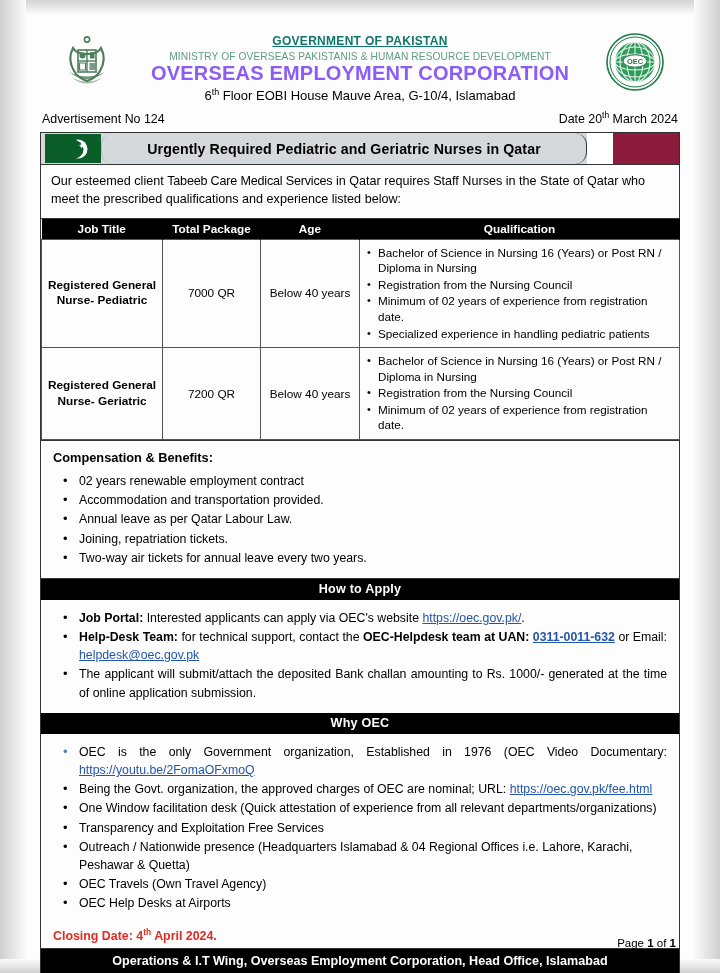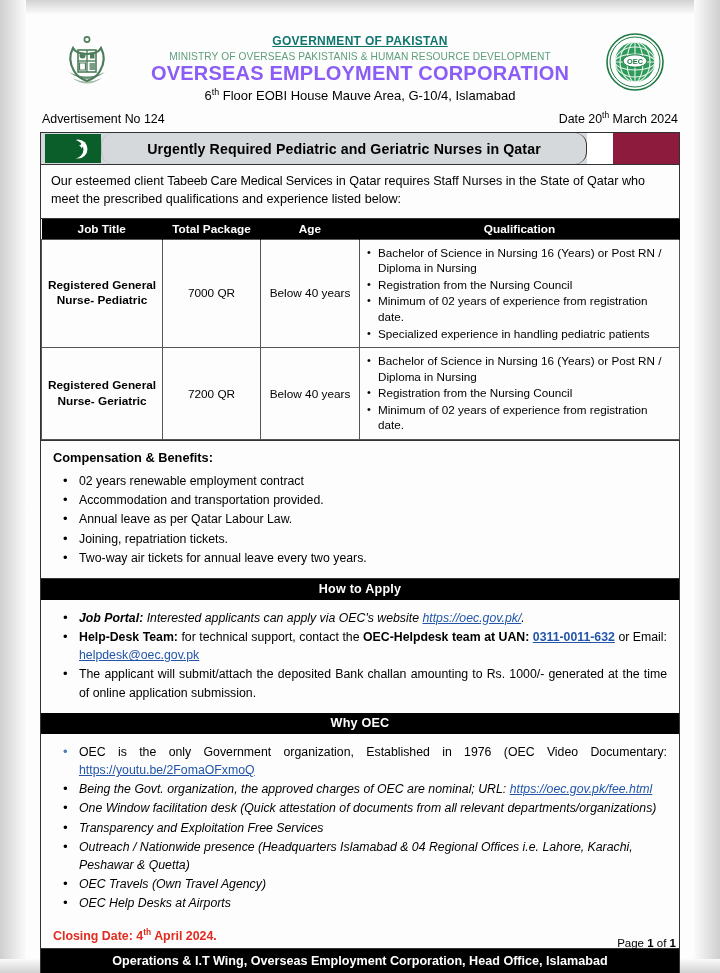--- a/index.html
+++ b/index.html
@@ -220,21 +220,21 @@
     letter-spacing: .2px;
   }
   .sep-line { border-bottom: 1.3px solid #333; }
 
   a.link {
     color: #2255aa; text-decoration: underline;
   }
   .bold { font-weight: bold; }
 
   ul.justified > li { text-align: justify; }
-  ul.justified > li.nojust { text-align: left; font-style: italic; }
+  ul.justified > li.nojust { text-align: left; }
 
   .whyoec li { line-height: 1.42; margin-bottom: 2px; }
 
   .closing {
     font-size: 12.4px; font-weight: bold; color: #e02b20;
     padding: 5px 12px 5px 12px;
   }
   .footbar {
     background: #000; color: #fff;
     text-align: center;
@@ -397,21 +397,21 @@
           <li><span class="bold">Help-Desk Team:</span><span> for technical support, contact the </span><span class="bold">OEC-Helpdesk team at UAN:</span>&nbsp;<a class="link bold" href="#">0311-0011-632</a><span> or Email: </span><a class="link" href="#">helpdesk@oec.gov.pk</a></li>
           <li>The applicant will submit/attach the deposited Bank challan amounting to Rs. 1000/- generated at the time of online application submission.</li>
         </ul>
       </div>
 
       <div class="barhead">Why OEC</div>
       <div class="sec-pad whyoec">
         <ul class="dotlist justified">
           <li class="blue-bullet"><span>OEC is the only Government organization, Established in 1976 (OEC Video Documentary: </span><a class="link" href="#">https://youtu.be/2FomaOFxmoQ</a></li>
           <li class="nojust"><span>Being the Govt. organization, the approved charges of OEC are nominal; URL: </span><a class="link" href="#">https://oec.gov.pk/fee.html</a></li>
-          <li class="nojust">One Window facilitation desk (Quick attestation of documents from all relevant departments/organizations)</li>
+          <li class="nojust">One Window facilitation desk (Quick attestation of experience from all relevant departments/organizations)</li>
           <li class="nojust">Transparency and Exploitation Free Services</li>
           <li class="nojust">Outreach / Nationwide presence (Headquarters Islamabad &amp; 04 Regional Offices i.e. Lahore, Karachi, Peshawar &amp; Quetta)</li>
           <li class="nojust">OEC Travels (Own Travel Agency)</li>
           <li class="nojust">OEC Help Desks at Airports</li>
         </ul>
       </div>
 
       <div class="closing sep-line"><span>Closing Date: 4</span><sup>th</sup><span> April 2024.</span></div>
 
       <div class="footbar">Operations &amp; I.T Wing, Overseas Employment Corporation, Head Office, Islamabad</div>

